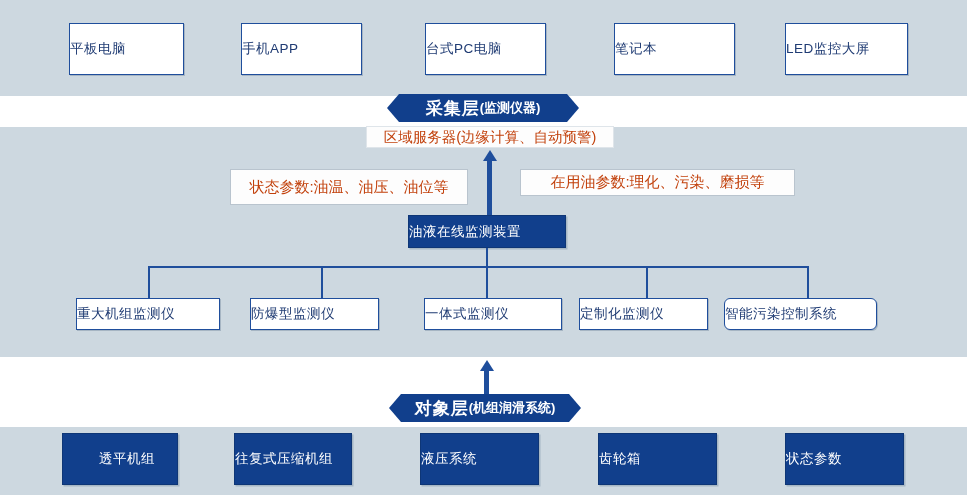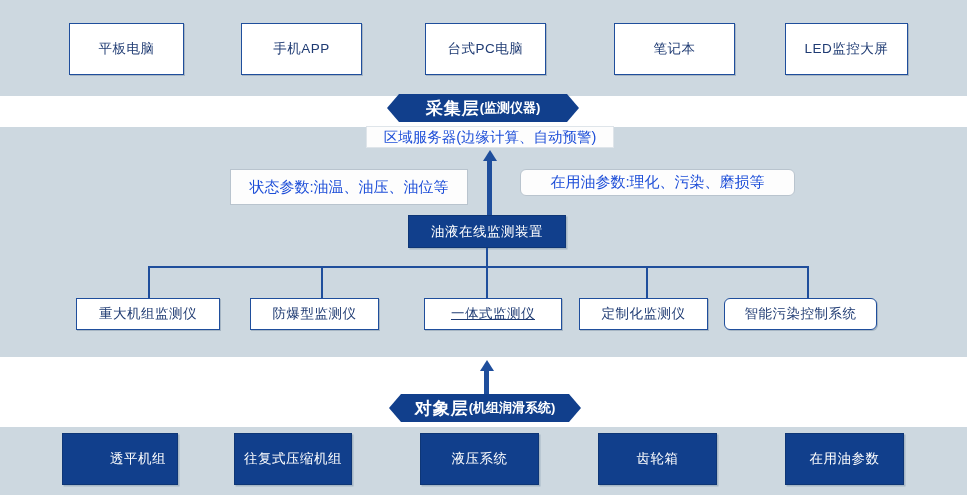--- a/index.html
+++ b/index.html
@@ -15,21 +15,21 @@
   
   .band{position:absolute;left:0;width:967px;background:#cdd8e0;}
   #band-top{top:0;height:96px;}
   #band-mid{top:127px;height:230px;}
   #band-bot{top:427px;height:68px;}
 
   
   .node{
     position:absolute;
     box-sizing:border-box;
-    display:flex;align-items:center;justify-content:center;
+    display:flex;align-items:center;justify-content:flex-start;
     text-align:center;
     line-height:1.15;
     letter-spacing:.5px;
   }
   
   .card{
     background:#ffffff;
     border:1.6px solid #1f4e9c;
     color:#1f3b73;
     font-size:13.5px;
@@ -42,21 +42,21 @@
     color:#ffffff;
     font-size:13.5px;
     border:1px solid #0e3676;
     box-shadow:1.5px 1.5px 0 rgba(130,150,170,.5);
   }
 
   
   .annot{
     background:#fdfdfd;
     border:1px solid #b9c4ce;
-    color:#1d4ed8;
+    color:#c2410c;
     font-size:15px;
     padding:2px 8px;
     box-sizing:border-box;
     display:flex;align-items:center;justify-content:center;
     position:absolute;
     white-space:nowrap;
   }
   .annot.plain{border:1px solid #dfe5ea;}
 
   
@@ -119,21 +119,21 @@
   <div class="annot plain" style="left:366px;top:126px;width:248px;height:22px;font-size:14.5px;">
     <span>区域服务器(边缘计算、自动预警)</span>
   </div>
 
   <div class="arrow-shaft" style="left:487px;top:160px;height:55px;"></div>
   <div class="arrow-head" style="left:482.5px;top:150px;"></div>
 
   <div class="annot" style="left:207px;top:169px;width:238px;height:36px;margin-left:23px;">
     <span>状态参数:油温、油压、油位等</span>
   </div>
-  <div class="annot" style="left:520px;top:169px;width:275px;height:27px;border-radius:6px;">
+  <div class="annot" style="left:520px;top:169px;width:275px;height:27px;">
     <span>在用油参数:理化、污染、磨损等</span>
   </div>
 
   <div class="node solid" style="left:408px;top:215px;width:158px;height:33px;">
     <span>油液在线监测装置</span>
   </div>
 
   <div class="ln vln" style="left:486px;top:248px;height:19px;"></div>
   <div class="ln hln" style="left:148px;top:266px;width:661px;"></div>
   <div class="ln vln" style="left:148px;top:266px;height:33px;"></div>
@@ -141,21 +141,21 @@
   <div class="ln vln" style="left:486px;top:266px;height:33px;"></div>
   <div class="ln vln" style="left:646px;top:266px;height:33px;"></div>
   <div class="ln vln" style="left:807px;top:266px;height:33px;"></div>
 
   <div class="node card" style="left:76px;top:298px;width:144px;height:32px;">
     <span>重大机组监测仪</span>
   </div>
   <div class="node card" style="left:250px;top:298px;width:129px;height:32px;">
     <span>防爆型监测仪</span>
   </div>
-  <div class="node card" style="left:424px;top:298px;width:138px;height:32px;text-decoration:underline;">
+  <div class="node card" style="left:424px;top:298px;width:138px;height:32px;">
     <span>一体式监测仪</span>
   </div>
   <div class="node card" style="left:579px;top:298px;width:129px;height:32px;">
     <span>定制化监测仪</span>
   </div>
   <div class="node card" style="left:724px;top:298px;width:153px;height:32px;border-radius:6px;">
     <span>智能污染控制系统</span>
   </div>
 
   <div class="arrow-shaft" style="left:484px;top:370px;height:25px;"></div>
@@ -172,16 +172,16 @@
   <div class="node solid" style="left:234px;top:433px;width:118px;height:52px;">
     <span>往复式压缩机组</span>
   </div>
   <div class="node solid" style="left:420px;top:433px;width:119px;height:52px;">
     <span>液压系统</span>
   </div>
   <div class="node solid" style="left:598px;top:433px;width:119px;height:52px;">
     <span>齿轮箱</span>
   </div>
   <div class="node solid" style="left:785px;top:433px;width:119px;height:52px;">
-    <span>在用油参数</span>
+    <span>状态参数</span>
   </div>
 
 </div>
 
 </body></html>

